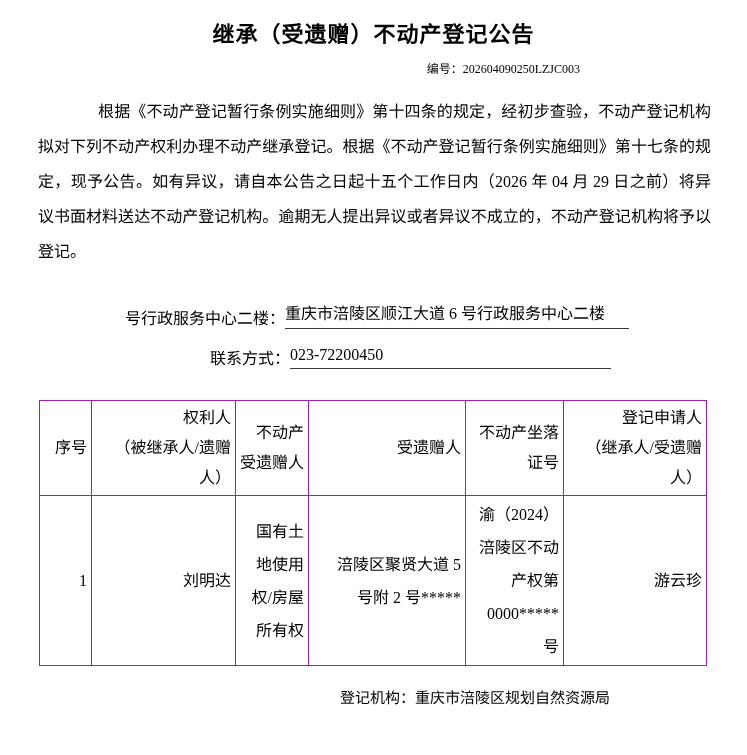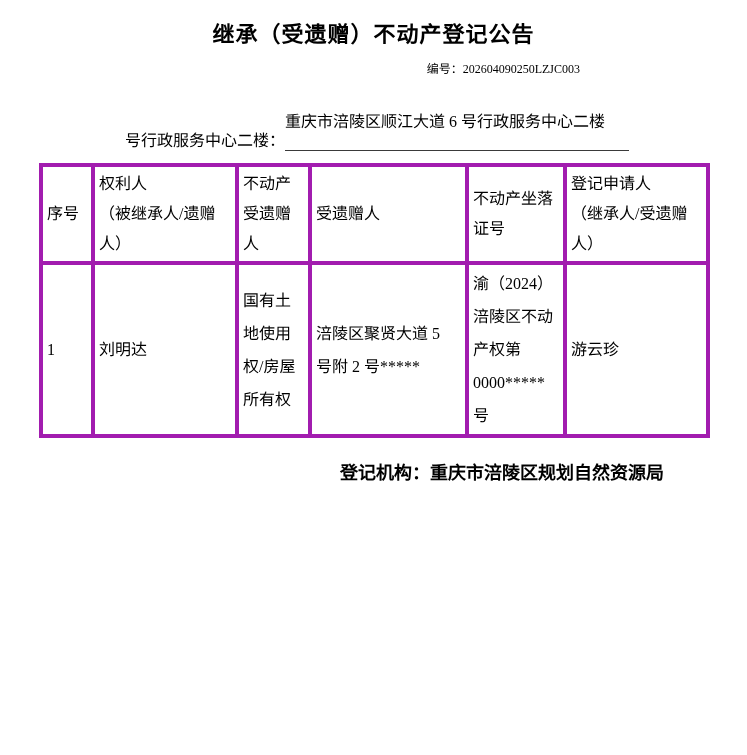--- a/index.html
+++ b/index.html
@@ -45,65 +45,66 @@
   }
   .contact-line {
     margin: 21px 0 0 210px;
     font-size: 16px;
     height: 24px;
     white-space: nowrap;
   }
   .underlined-value {
     display: inline-block;
     border-bottom: 1px solid #3a3a3a;
-    padding-bottom: 18px;
+    padding-bottom: 4px;
     vertical-align: bottom;
   }
   .address-line .underlined-value { min-width: 344px; }
   .contact-line .underlined-value { min-width: 321px; }
   table.notice-table {
     margin: 31px 0 0 39px;
     border-collapse: collapse;
     table-layout: fixed;
     width: 667px;
     font-size: 16px;
   }
   table.notice-table td {
-    border: 4px solid #a21caf;
-    text-align: left;
+    border: 1px solid #a21caf;
+    text-align: right;
     vertical-align: middle;
     white-space: pre-line;
     padding: 2px 4px;
   }
   table.notice-table .header-row td { height: 92px; line-height: 30px; }
   table.notice-table .data-row td { height: 159px; line-height: 33px; }
   .footer-agency {
     margin: 20px 0 0 340px;
-    font-size: 18px;
+    font-size: 15px;
     white-space: nowrap;
-    font-weight: bold;
   }
   .footer-date {
     margin: 4px 0 0 473px;
     font-size: 15px;
     white-space: nowrap;
   }
 </style>
 </head>
 <body>
 
 <div class="page">
 
   <h1 class="doc-title">继承（受遗赠）不动产登记公告</h1>
 
   <div class="doc-number"><span>编号：</span><span>202604090250LZJC003</span></div>
 
+  <p class="notice-body">根据《不动产登记暂行条例实施细则》第十四条的规定，经初步查验，不动产登记机构拟对下列不动产权利办理不动产继承登记。根据《不动产登记暂行条例实施细则》第十七条的规定，现予公告。如有异议，请自本公告之日起十五个工作日内（2026 年 04 月 29 日之前）将异议书面材料送达不动产登记机构。逾期无人提出异议或者异议不成立的，不动产登记机构将予以登记。</p>
 
   <div class="address-line"><span>号行政服务中心二楼：</span><span class="underlined-value">重庆市涪陵区顺江大道 6 号行政服务中心二楼</span></div>
 
+  <div class="contact-line"><span>联系方式：</span><span class="underlined-value">023-72200450</span></div>
 
   <table class="notice-table">
     <colgroup>
       <col style="width:52px">
       <col style="width:144px">
       <col style="width:73px">
       <col style="width:157px">
       <col style="width:98px">
       <col style="width:143px">
     </colgroup>

